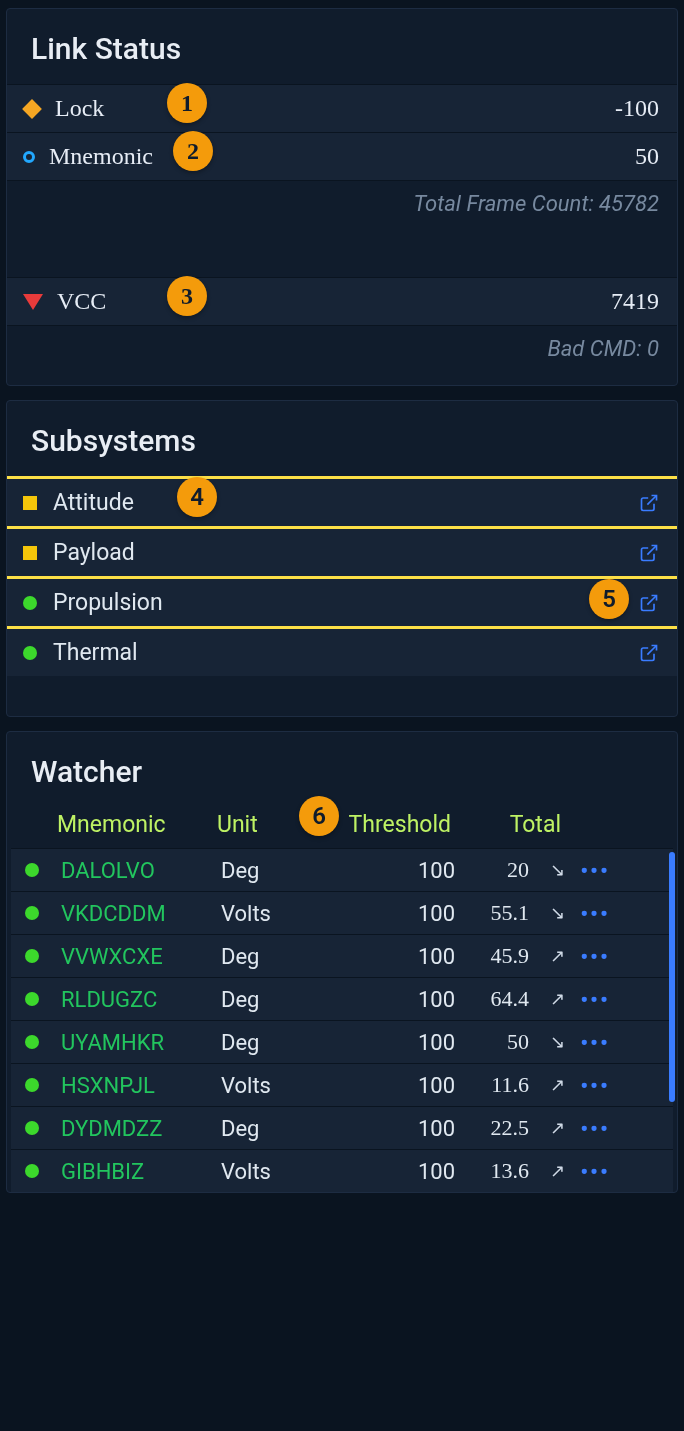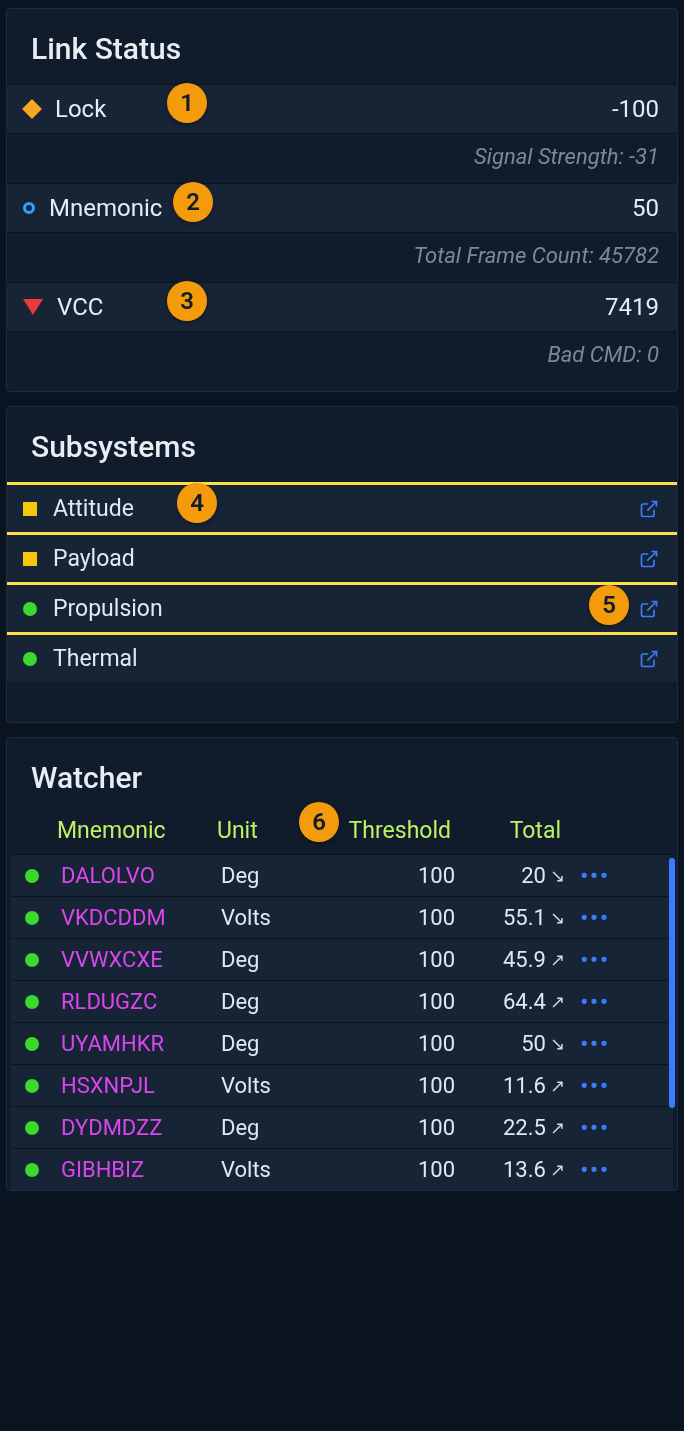--- a/index.html
+++ b/index.html
@@ -20,20 +20,21 @@
   .panel-title {
     font-size: 30px;
     font-weight: 500;
     color: #e8edf4;
     padding: 22px 24px 18px 24px;
   }
   .ls-row {
     background: #172436;
     border-top: 1px solid #0a1420;
     padding: 10px 18px 10px 16px;
+    font-family: Liberation Serif, serif;
   }
   .ls-top {
     display: flex;
     align-items: center;
     justify-content: space-between;
     font-size: 24px;
   }
   .ls-left {
     display: flex;
     align-items: center;
@@ -112,23 +113,23 @@
     padding-bottom: 10px;
   }
   .watch-body {
     position: relative;
     margin: 0 4px;
   }
   .watch-row {
     background: #172436;
     border-top: 1px solid #0a1420;
   }
-  .mnemonic { color: #d946ef; cursor: pointer; }
+  .mnemonic { color: #22c55e; cursor: pointer; }
   .thresh, .actual { text-align: right; padding-right: 6px; }
-  .actual { display: flex; justify-content: flex-end; align-items: center; gap: 4px; }
+  .actual { display: flex; justify-content: flex-end; align-items: center; gap: 21px; font-family: Liberation Serif, serif; }
   .arrow { font-size: 18px; color: #cfd9e6; }
   .more { color: #3a7cff; text-align: center; letter-spacing: 2px; font-weight: 700; cursor: pointer; }
   .scroll-thumb {
     position: absolute;
     right: -2px; top: 4px;
     width: 6px; height: 250px;
     background: #3a7cff;
     border-radius: 3px;
   }
   
@@ -156,35 +157,34 @@
     <div class="ls-row" style="position:relative;">
       <div class="ls-top">
         <div class="ls-left">
           <span class="ico ico-diamond"></span>
           <span class="ls-label">Lock</span>
         </div>
         <span class="ls-value">-100</span>
       </div>
       <span class="badge" style="left:160px; top:-2px;">1</span>
     </div>
-    <div class="ls-sub">Signal Strength: -31</div>
 
     <div class="ls-row" style="position:relative;">
       <div class="ls-top">
         <div class="ls-left">
           <span class="ico ico-ring"></span>
           <span class="ls-label">Mnemonic</span>
         </div>
         <span class="ls-value">50</span>
       </div>
       <span class="badge" style="left:166px; top:-2px;">2</span>
     </div>
     <div class="ls-sub">Total Frame Count: 45782</div>
 
-    <div class="ls-row" style="position:relative;">
+    <div class="ls-row" style="position:relative;margin-top:47px;">
       <div class="ls-top">
         <div class="ls-left">
           <span class="ico ico-tri-down"></span>
           <span class="ls-label">VCC</span>
         </div>
         <span class="ls-value">7419</span>
       </div>
       <span class="badge" style="left:160px; top:-2px;">3</span>
     </div>
     <div class="ls-sub">Bad CMD: 0</div>

